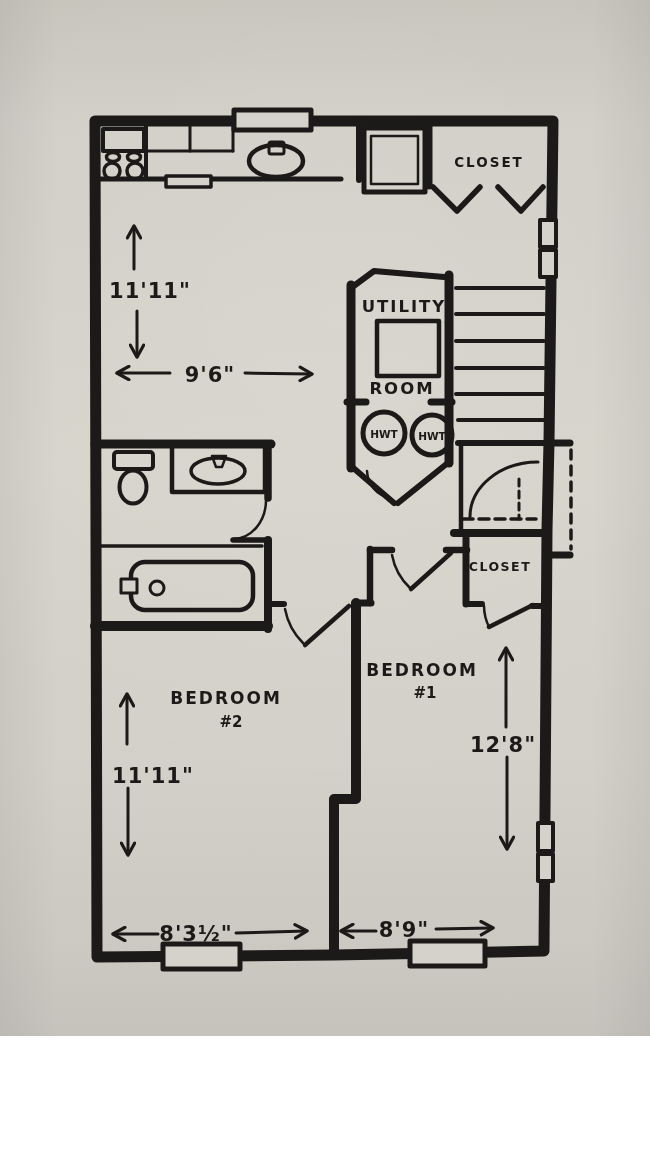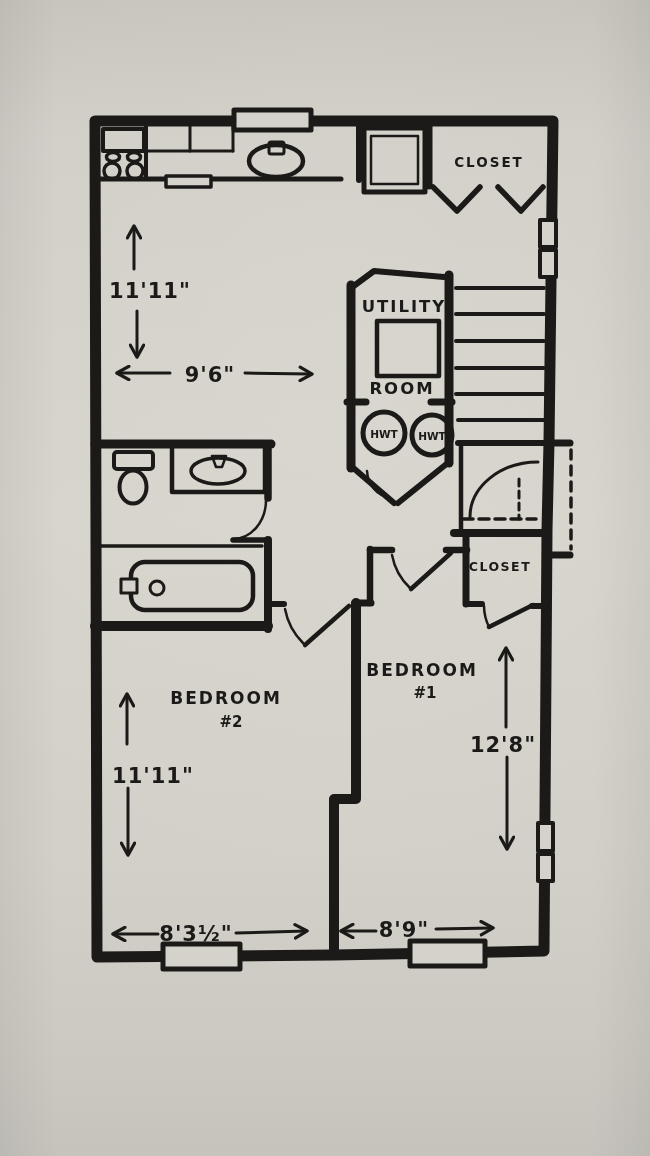--- a/index.html
+++ b/index.html
@@ -1,18 +1,18 @@
 <!DOCTYPE html>
 <html><head>
 <meta charset="utf-8">
 <style>
   html,body{margin:0;padding:0;}
   body{width:650px;height:1156px;overflow:hidden;font-family:"DejaVu Sans",sans-serif;}
   #photo{
-    position:relative;width:650px;height:1156px;
+    position:relative;width:650px;height:1036px;
     background:
       radial-gradient(130% 80% at 52% 30%, rgba(255,255,255,0.10), rgba(0,0,0,0) 62%),
       linear-gradient(90deg, rgba(0,0,0,0.05), rgba(0,0,0,0) 9%, rgba(0,0,0,0) 91%, rgba(0,0,0,0.05)),
       linear-gradient(180deg, #c7c4bc 0%, #d1cec7 12%, #d6d3cb 45%, #d3d0c9 74%, #ccc9c2 91%, #c5c3bc 100%);
     text-align: center;
   }
   svg{position:absolute;left:0;top:0;}
   text{fill:#1c1a18;font-family:"DejaVu Sans",sans-serif;font-weight:700;}
   .room-label{letter-spacing:2px;}
   .dim-label{font-size:21px;letter-spacing:1px;}

